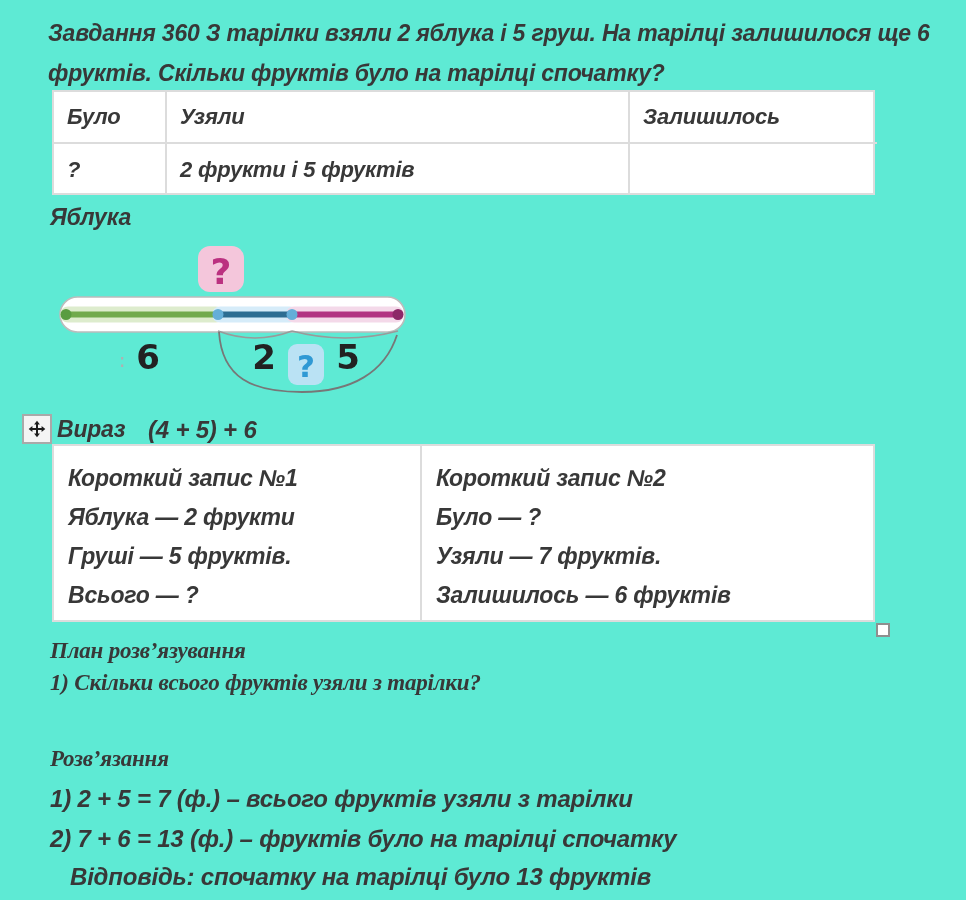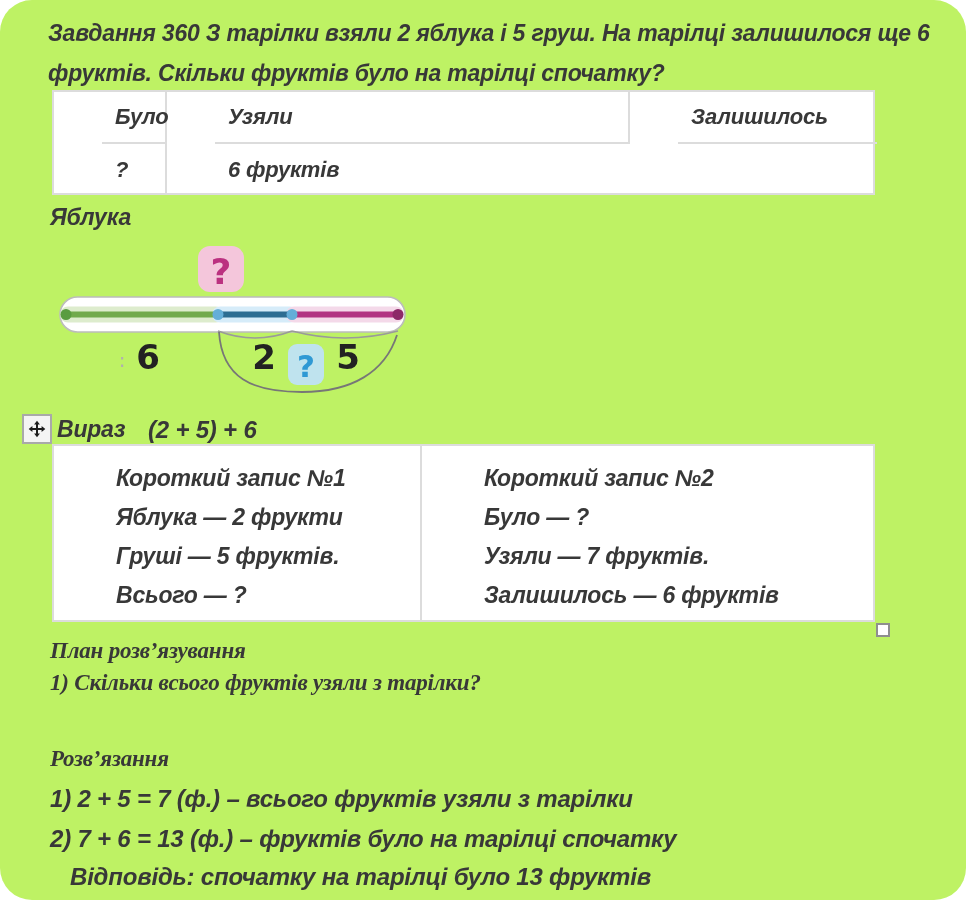--- a/index.html
+++ b/index.html
@@ -1,27 +1,27 @@
 <!DOCTYPE html>
 <html><head>
 <meta charset="utf-8">
 <style>
   * { margin:0; padding:0; box-sizing:border-box; }
   body { background:#fff; }
   .page {
-    position:relative; width:966px; height:900px; background:#bef264;
-    font-family:"Liberation Sans", sans-serif; color:#383838; overflow:hidden;border-radius:32px;
+    position:relative; width:966px; height:900px; background:#5eead4;
+    font-family:"Liberation Sans", sans-serif; color:#383838; overflow:hidden;
   }
   .hw { font-weight:700; font-style:italic; letter-spacing:-0.2px; }
   .abs { position:absolute; white-space:nowrap; }
   .title-line { font-size:23px; line-height:34px; }
 
   
   .gridtable { position:absolute; display:grid; border:2px solid #dcdcdc; background:#fff; }
-  .gridtable .cell { border-right:2px solid #dcdcdc; border-bottom:2px solid #dcdcdc;margin-left:48px; }
+  .gridtable .cell { border-right:2px solid #dcdcdc; border-bottom:2px solid #dcdcdc; }
   .gridtable .cell.last-col { border-right:none; }
   .gridtable .cell.last-row { border-bottom:none; }
   .t1 { left:52px; top:90px; width:823px; height:105px;
         grid-template-columns:113px 463px 247px; grid-template-rows:52px 51px; }
   .t1 .cell { display:flex; align-items:center; padding-left:13px; font-size:22px; }
   .t2 { left:52px; top:444px; width:823px; height:178px;
         grid-template-columns:368px 455px; grid-template-rows:1fr; }
   .t2 .cell { padding:13px 4px 0 14px; font-size:23px; }
   .t2 .cell div { line-height:39px; white-space:nowrap; }
 
@@ -51,21 +51,21 @@
 <div class="page">
 
   <div class="abs hw title-line" style="left:48px; top:16px;">Завдання 360 З тарілки взяли 2 яблука і 5 груш. На тарілці залишилося ще 6</div>
   <div class="abs hw title-line" style="left:48px; top:56px;">фруктів. Скільки фруктів було на тарілці спочатку?</div>
 
   <div class="gridtable t1">
     <div class="cell hw">Було</div>
     <div class="cell hw">Узяли</div>
     <div class="cell hw last-col">Залишилось</div>
     <div class="cell hw last-row">?</div>
-    <div class="cell hw last-col last-row">6 фруктів</div>
+    <div class="cell hw last-row">2 фрукти і 5 фруктів</div>
   </div>
 
   <div class="abs hw" style="left:50px; top:204px; font-size:23px;">Яблука</div>
 
   <svg class="schema-svg" width="400" height="170" viewBox="0 0 400 170">
 
     <rect x="158" y="6" width="46" height="46" rx="12" fill="#f4c6db"></rect>
     <text x="181" y="44" text-anchor="middle" font-family="DejaVu Sans, sans-serif" font-size="36" font-weight="bold" fill="#bb3180">?</text>
 
     <rect x="20" y="57" width="345" height="35" rx="17.5" fill="#ffffff" stroke="#bcbcbc" stroke-width="1.6"></rect>
@@ -96,21 +96,21 @@
     <rect x="248" y="104" width="36" height="41" rx="9" fill="#bfe1f5" opacity="0.95"></rect>
     <text x="266" y="137" text-anchor="middle" font-family="DejaVu Sans, sans-serif" font-size="31" font-weight="bold" fill="#2f99d4">?</text>
   </svg>
 
   <div class="move-handle">
     <svg width="20" height="20" viewBox="0 0 24 24">
       <path d="M12 2 L15.5 6.5 H13.2 V10.8 H17.5 V8.5 L22 12 L17.5 15.5 V13.2 H13.2 V17.5 H15.5 L12 22 L8.5 17.5 H10.8 V13.2 H6.5 V15.5 L2 12 L6.5 8.5 V10.8 H10.8 V6.5 H8.5 Z" fill="#1d1d1d"></path>
     </svg>
   </div>
   <div class="abs hw expr-label">Вираз</div>
-  <div class="abs hw expr-value">(2 + 5) + 6</div>
+  <div class="abs hw expr-value">(4 + 5) + 6</div>
 
   <div class="gridtable t2">
     <div class="cell hw last-row">
       <div>Короткий запис №1</div>
       <div>Яблука — 2 фрукти</div>
       <div>Груші — 5 фруктів.</div>
       <div>Всього — ?</div>
     </div>
     <div class="cell hw last-col last-row">
       <div>Короткий запис №2</div>

